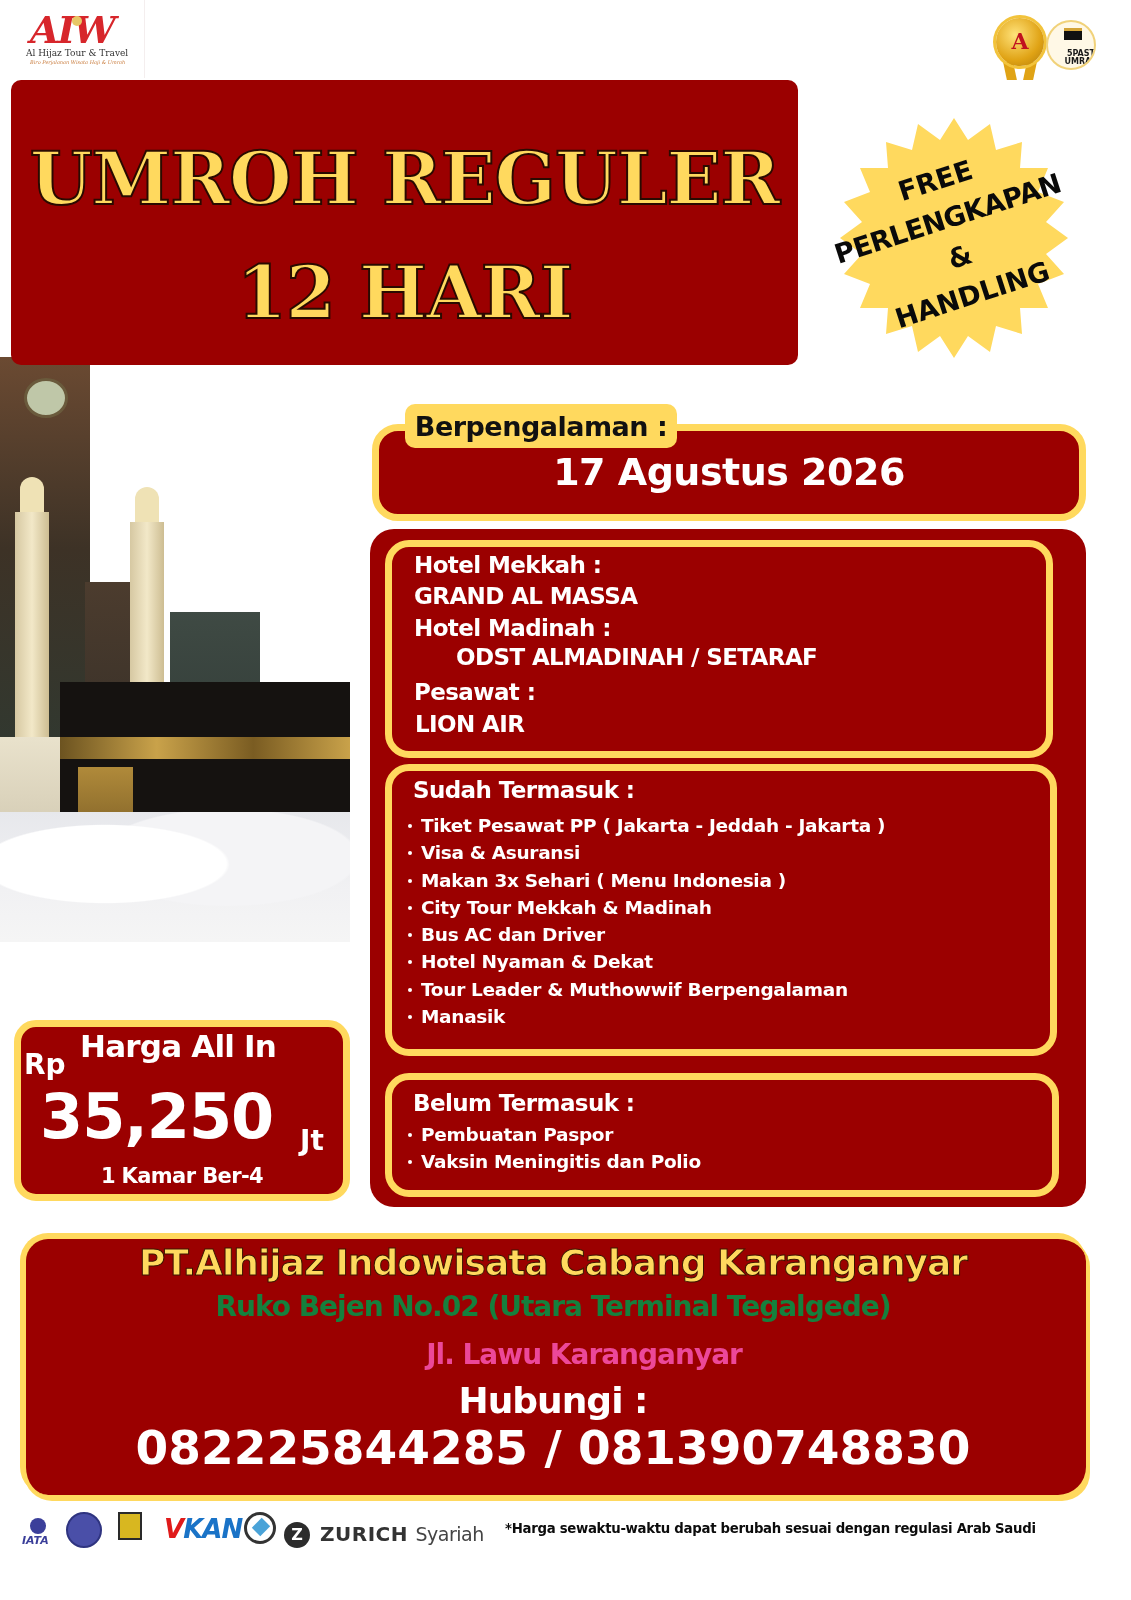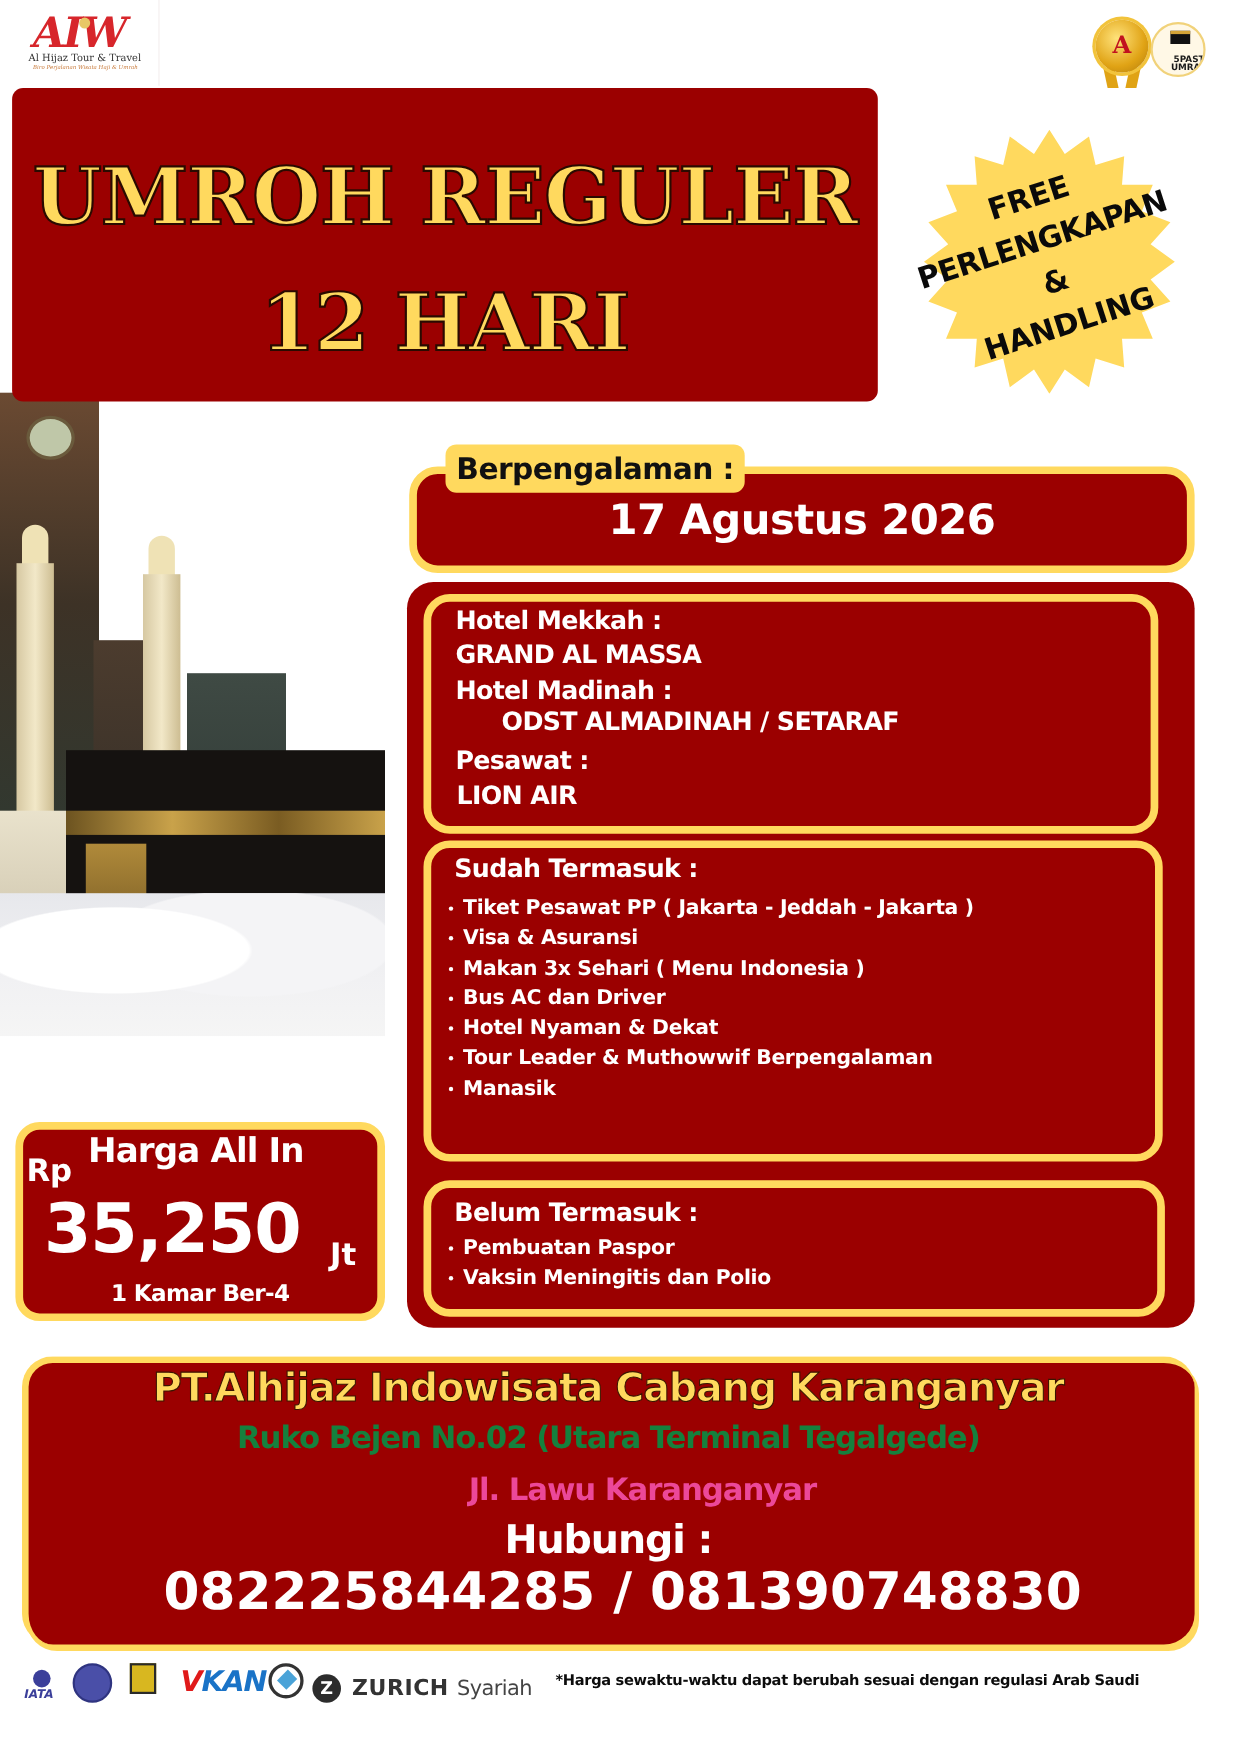--- a/index.html
+++ b/index.html
@@ -86,21 +86,21 @@
   .price-value { position: absolute; left: 40px; top: 1080px; font-weight: bold; font-size: 62px; color: #fff; letter-spacing: -1px; }
   .price-unit { position: absolute; left: 300px; top: 1124px; font-weight: bold; font-size: 28px; color: #fff; }
   .price-room { position: absolute; left: 14px; top: 1164px; width: 336px; text-align: center; font-weight: bold; font-size: 21px; color: #fff; letter-spacing: -0.6px; }
 
   
   .contact { position: absolute; left: 20px; top: 1233px; width: 1066px; height: 262px; border-radius: 28px; background: #9b0000; border-top: 6px solid #ffd95e; border-left: 6px solid #ffd95e; box-shadow: 4px 6px 0 #ffd95e; }
   .c-company { position: absolute; left: 20px; top: 1242px; width: 1066px; text-align: center; font-weight: bold; font-size: 36px; color: #ffd95e; -webkit-text-stroke: 1px #3a1500; letter-spacing: -1px; }
   .c-addr1 { position: absolute; left: 20px; top: 1290px; width: 1066px; text-align: center; font-weight: bold; font-size: 28px; color: #15803d; letter-spacing: -1px; }
   .c-addr2 { position: absolute; left: 20px; top: 1338px; width: 1128px; text-align: center; font-weight: bold; font-size: 28px; color: #ec4899; letter-spacing: -1px; }
   .c-hub { position: absolute; left: 20px; top: 1380px; width: 1066px; text-align: center; font-weight: bold; font-size: 36px; color: #fff; letter-spacing: -1px; }
-  .c-phone { position: absolute; left: 20px; top: 1420px; width: 1066px; text-align: center; font-weight: bold; font-size: 47px; color: #fff; letter-spacing: 0px; margin-left: 13px; }
+  .c-phone { position: absolute; left: 20px; top: 1420px; width: 1066px; text-align: center; font-weight: bold; font-size: 47px; color: #fff; letter-spacing: 0px; }
 
   
   .partners { position: absolute; left: 16px; top: 1510px; height: 50px; width: 470px; }
   .p { position: absolute; }
   .p-iata { left: 2px; top: 8px; width: 40px; height: 34px; }
   .p-iata-globe { position: absolute; left: 12px; top: 0; width: 16px; height: 16px; border-radius: 50%; background: #3b3f9a; }
   .p-iata-text { position: absolute; left: 4px; top: 16px; font-weight: bold; font-size: 11px; color: #3b3f9a; font-style: italic; }
   .p-seal { left: 50px; top: 2px; width: 36px; height: 36px; border-radius: 50%; background: #4a4fa8; border: 2px solid #2f3480; }
   .p-himpuh { left: 102px; top: 2px; width: 24px; height: 28px; background: #d8b720; border: 2px solid #2a2a2a; }
   .p-kan { left: 148px; top: 4px; font-weight: bold; font-style: italic; font-size: 26px; color: #1a73c7; letter-spacing: -1px; }
@@ -185,20 +185,21 @@
 <div class="lbl lbl-v" style="left:413px;top:644px;margin-left:43px;">ODST ALMADINAH / SETARAF</div>
 <div class="lbl lbl-h" style="left:414px;top:679px;">Pesawat :</div>
 <div class="lbl lbl-v" style="left:415px;top:711px;">LION AIR</div>
 
 <div class="box box-incl"></div>
 <div class="lbl lbl-h" style="left:413px;top:777px;">Sudah Termasuk :</div>
 <ul class="list" style="left:407px;top:812px;">
   <li>Tiket Pesawat PP ( Jakarta - Jeddah - Jakarta )</li>
   <li>Visa &amp; Asuransi</li>
   <li>Makan 3x Sehari ( Menu Indonesia )</li>
+  <li>City Tour Mekkah &amp; Madinah</li>
   <li>Bus AC dan Driver</li>
   <li>Hotel Nyaman &amp; Dekat</li>
   <li>Tour Leader &amp; Muthowwif Berpengalaman</li>
   <li>Manasik</li>
 </ul>
 
 <div class="box box-excl"></div>
 <div class="lbl lbl-h" style="left:413px;top:1090px;">Belum Termasuk :</div>
 <ul class="list" style="left:407px;top:1121px;">
   <li>Pembuatan Paspor</li>

